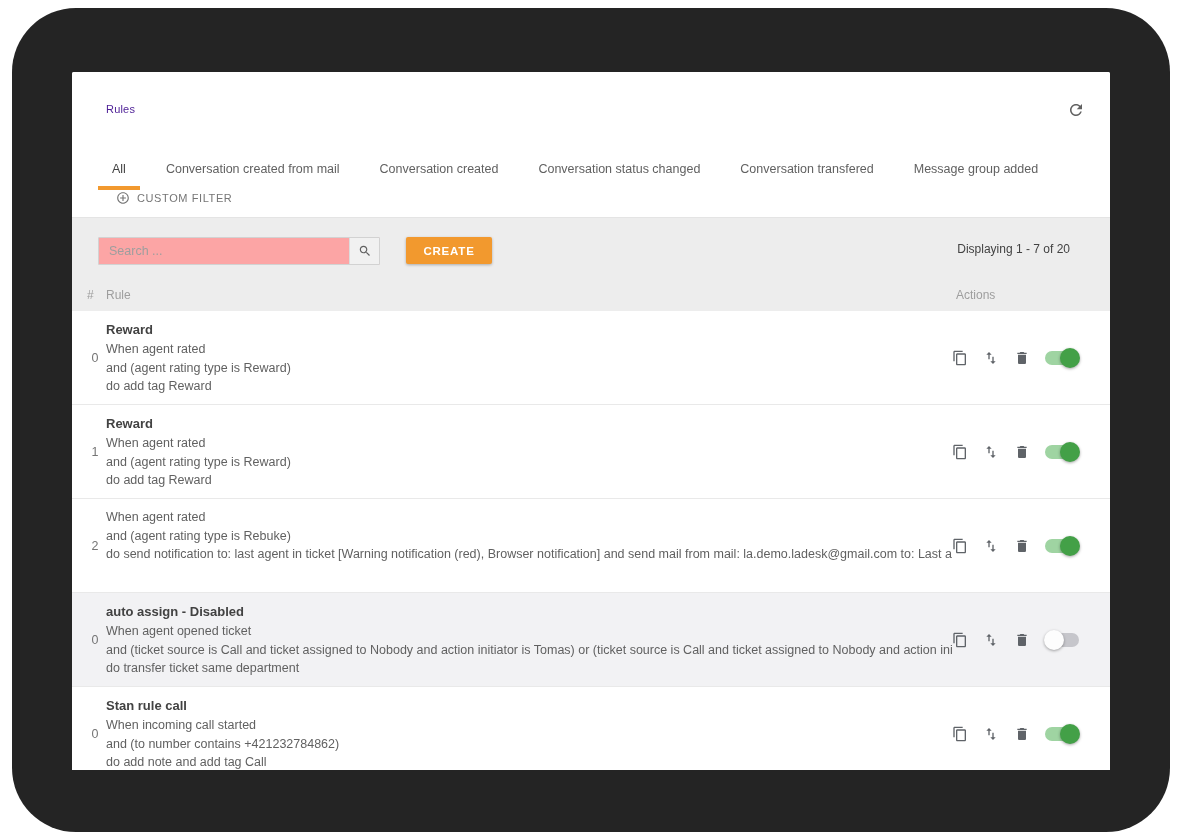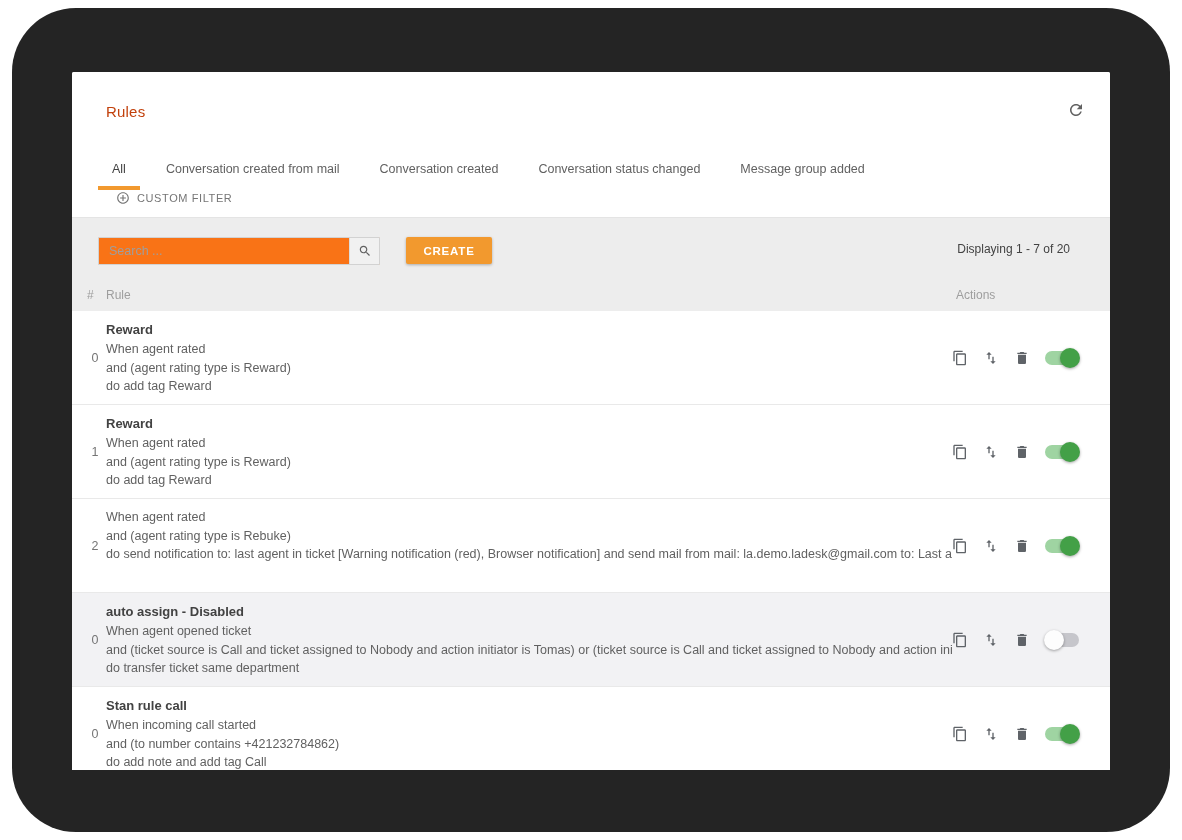--- a/index.html
+++ b/index.html
@@ -7,38 +7,38 @@
   body { position:relative; overflow:hidden; }
 
   .frame { position:absolute; left:12px; top:8px; width:1158px; height:824px;
            background:#242424; border-radius:64px; }
 
   .card { position:absolute; left:72px; top:72px; width:1038px; height:698px;
           background:#ffffff; border-radius:2px 2px 0 0; overflow:hidden; }
 
   
   .card-header { position:relative; height:146px; border-bottom:1px solid #e4e4e4; background:#fff; }
-  .page-title { position:absolute; left:34px; top:31px; font-size:15px; font-weight:500;
-                color:#c2410c; letter-spacing:.2px; }
+  .page-title { position:absolute; left:34px; top:31px; font-size:11px; font-weight:500;
+                color:#4c1d95; letter-spacing:.2px; }
   .refresh-btn { position:absolute; right:24px; top:28px; width:20px; height:20px;
                  color:#616161; cursor:pointer; display:flex; align-items:center; justify-content:center; }
 
   .tabs { position:absolute; left:26px; top:81px; display:flex; align-items:stretch; }
   .tab { padding:9px 14px 10px; margin-right:12px; font-size:12.5px; color:#616161;
          border-bottom:4px solid transparent; cursor:pointer; white-space:nowrap; }
   .tab.active { color:#424242; border-bottom-color:#f2992e; }
 
   .custom-filter { position:absolute; left:44px; top:119px; display:flex; align-items:center;
                    gap:7px; font-size:11px; letter-spacing:.6px; color:#757575; cursor:pointer;justify-content:space-between; }
   .custom-filter svg { flex:0 0 auto; }
 
   
   .toolbar { position:relative; height:65px; background:#ededed; }
   .search-group { position:absolute; left:26px; top:19px; width:282px; height:28px;
-                  display:flex; background:#f97316; border:1px solid #d2d2d2; border-radius:1px; }
+                  display:flex; background:#fca5a5; border:1px solid #d2d2d2; border-radius:1px; }
   .search-input { flex:1; min-width:0; border:none; outline:none; background:transparent;
                   padding:0 10px; font-size:12.5px; color:#424242; font-family:"Liberation Sans",sans-serif; }
   .search-input::placeholder { color:#9e9e9e; }
   .search-btn { width:30px; display:flex; align-items:center; justify-content:center;
                 background:#f1f1f1; border-left:1px solid #dcdcdc; cursor:pointer; color:#616161; }
   .create-btn { position:absolute; left:334px; top:19px; width:86px; height:27px;
                 background:#f2992e; color:#fff; border:none; border-radius:2px;
                 font-size:11.5px; font-weight:700; letter-spacing:.8px;
                 font-family:Liberation Sans, sans-serif; cursor:pointer;
                 box-shadow:0 1px 3px rgba(0,0,0,.28); }
@@ -98,20 +98,23 @@
         <div class="tab">
     <span>Conversation created from mail</span>
   </div>
         <div class="tab">
     <span>Conversation created</span>
   </div>
         <div class="tab">
     <span>Conversation status changed</span>
   </div>
         <div class="tab">
+    <span>Conversation transfered</span>
+  </div>
+        <div class="tab">
     <span>Message group added</span>
   </div>
       </div>
 
     <div class="custom-filter">
       <svg width="14" height="14" viewBox="0 0 24 24" fill="#757575">
         <path d="M13 7h-2v4H7v2h4v4h2v-4h4v-2h-4V7zm-1-5C6.48 2 2 6.48 2 12s4.48 10 10 10 10-4.48 10-10S17.52 2 12 2zm0 18c-4.41 0-8-3.59-8-8s3.59-8 8-8 8 3.59 8 8-3.59 8-8 8z"></path>
       </svg>
       <span>CUSTOM FILTER</span>
     </div>

